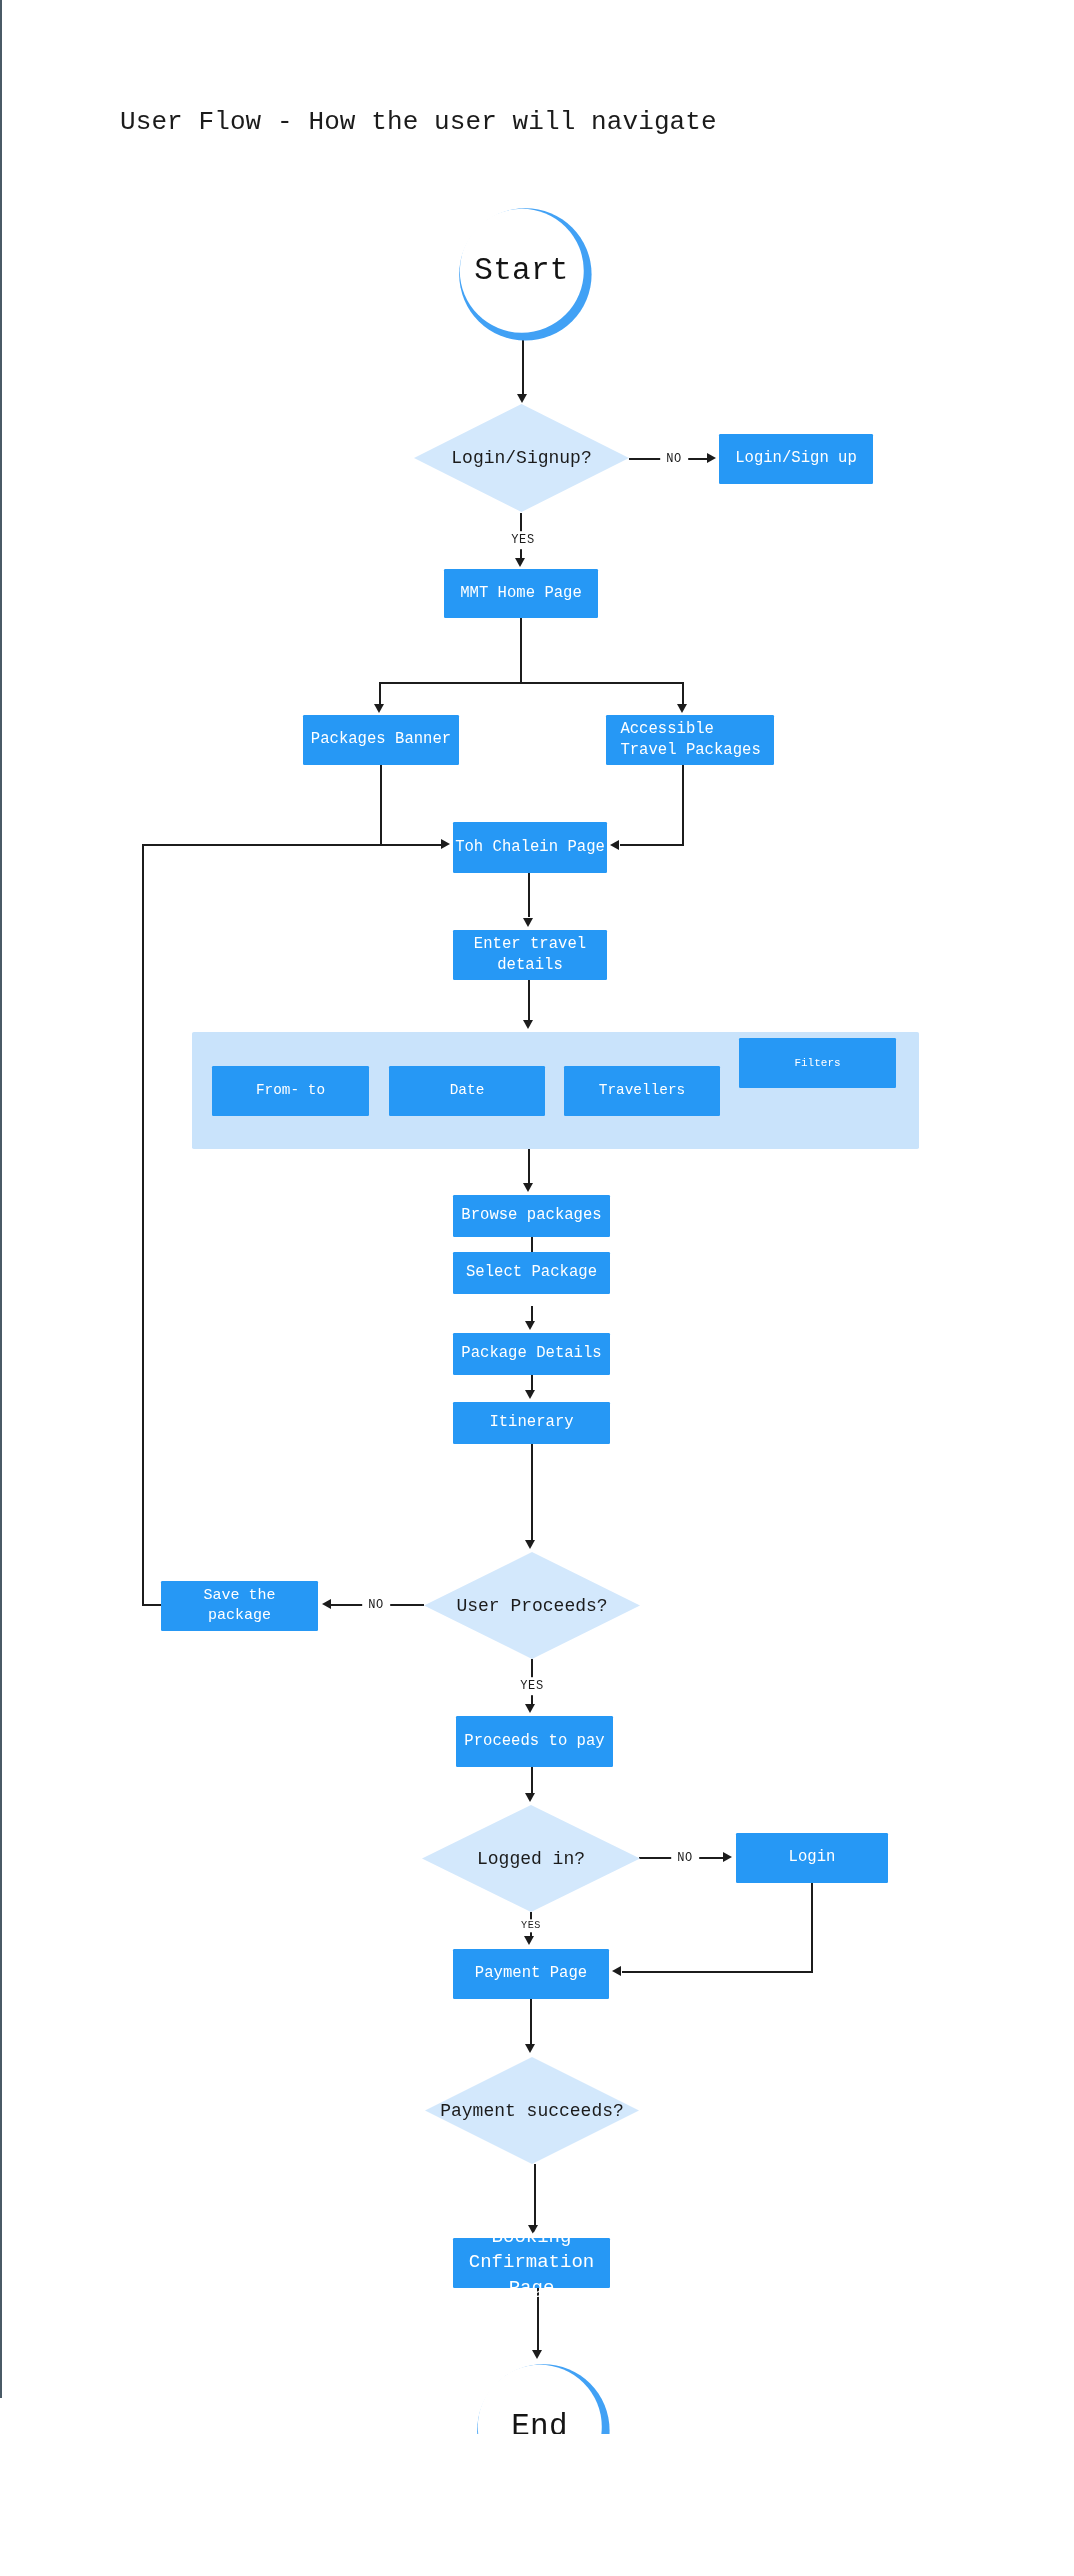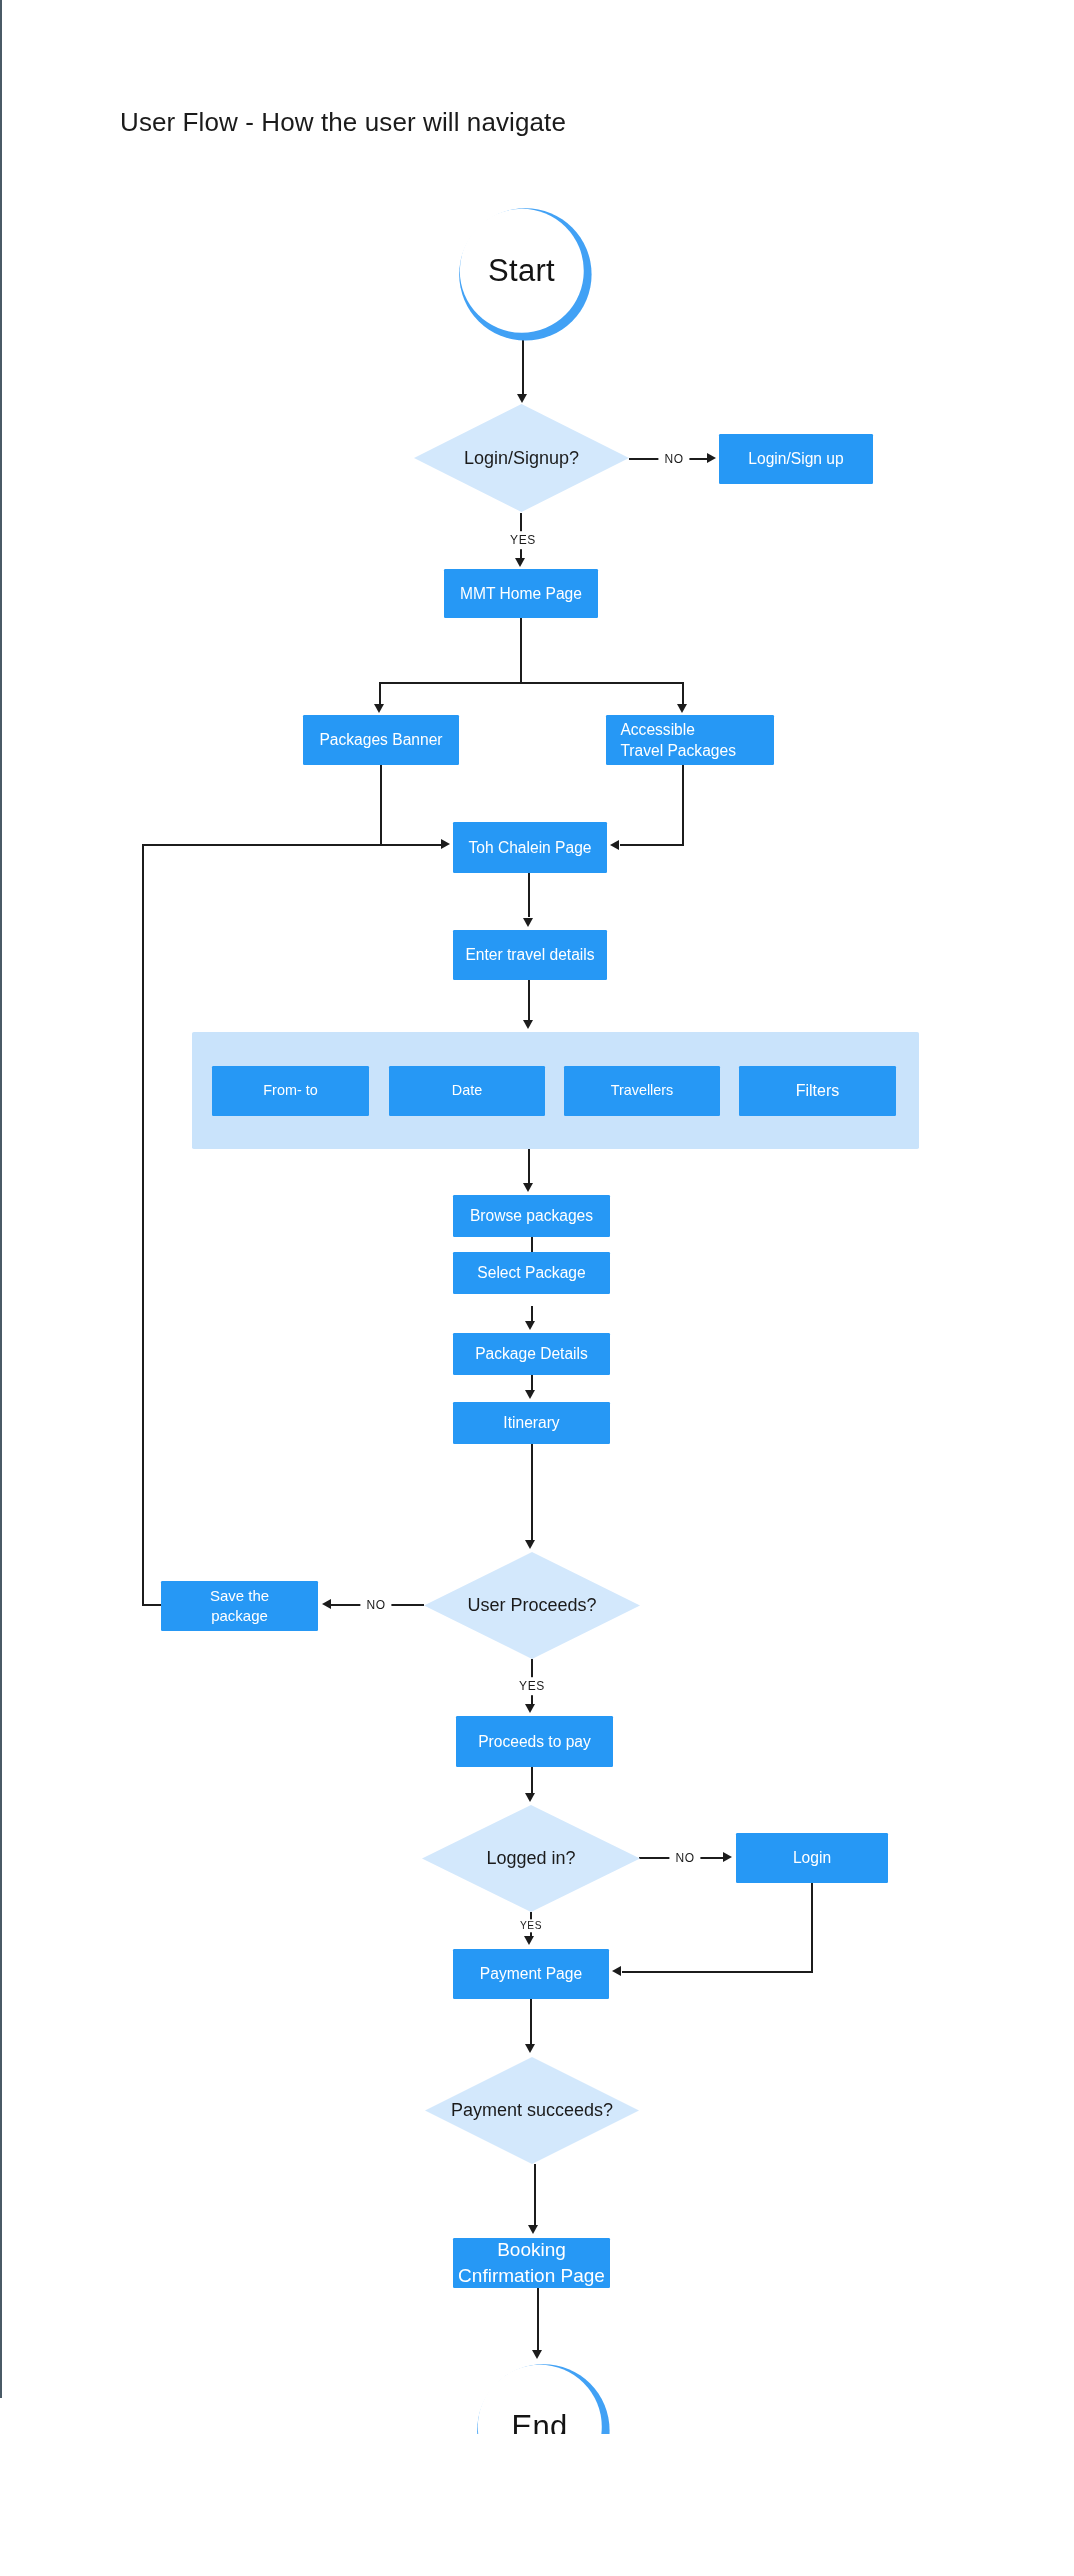--- a/index.html
+++ b/index.html
@@ -1,18 +1,18 @@
 <!DOCTYPE html>
 <html style="--process-fill: #2698F5; --decision-fill: #D3E8FC; --panel-fill: #C9E3FB; --line: #1C1C1C; --accent-ring: #41A1F5; --sidebar-rule: #4A5A66;font-size:9.6px"><head>
 <meta charset="utf-8">
 <style>
   html,body{margin:0;padding:0;background:#ffffff;}
   .canvas{
     position:relative;width:1074px;height:2434px;background:#ffffff;overflow:hidden;
-    font-family:Liberation Sans, sans-serif;color:#1b1b1b;
+    font-family:Liberation Mono, monospace;color:#1b1b1b;
   }
   .left-rule{position:absolute;left:0;top:0;width:1.8px;height:2398px;background:var(--sidebar-rule,#4A5A66);}
   .title{position:absolute;left:120px;top:90px;font-size:26px;font-weight:500;letter-spacing:0.1px;color:#1b1b1b;}
 
   
   .edge{position:absolute;background:var(--line,#1c1c1c);}
   .ah{position:absolute;width:0;height:0;}
   .ah-down{border-left:5.4px solid transparent;border-right:5.4px solid transparent;border-top:9.6px solid var(--line,#1c1c1c);}
   .ah-right{border-top:5.4px solid transparent;border-bottom:5.4px solid transparent;border-left:9.6px solid var(--line,#1c1c1c);}
   .ah-left{border-top:5.4px solid transparent;border-bottom:5.4px solid transparent;border-right:9.6px solid var(--line,#1c1c1c);}
@@ -189,21 +189,21 @@
   <div class="panel" style="left:192px;top:1032px;width:727px;height:117px"></div>
   <div class="pbox" style="left:212px;top:1066px;width:157px;height:50px;font-size:14.4px">
     <span>From- to</span>
   </div>
   <div class="pbox" style="left:389px;top:1066px;width:156px;height:50px;font-size:14.4px">
     <span>Date</span>
   </div>
   <div class="pbox" style="left:564px;top:1066px;width:156px;height:50px;font-size:14.4px">
     <span>Travellers</span>
   </div>
-  <div class="pbox" style="left:739px;top:1066px;width:157px;height:50px;font-size:16px">
+  <div class="pbox" style="left:739px;top:1038px;width:157px;height:50px;font-size:11px">
     <span>Filters</span>
   </div>
 
   <div class="pbox" style="left:453px;top:1195px;width:157px;height:42px">
     <span>Browse packages</span>
   </div>
 
   <div class="pbox" style="left:453px;top:1252px;width:157px;height:42px">
     <span>Select Package</span>
   </div>

